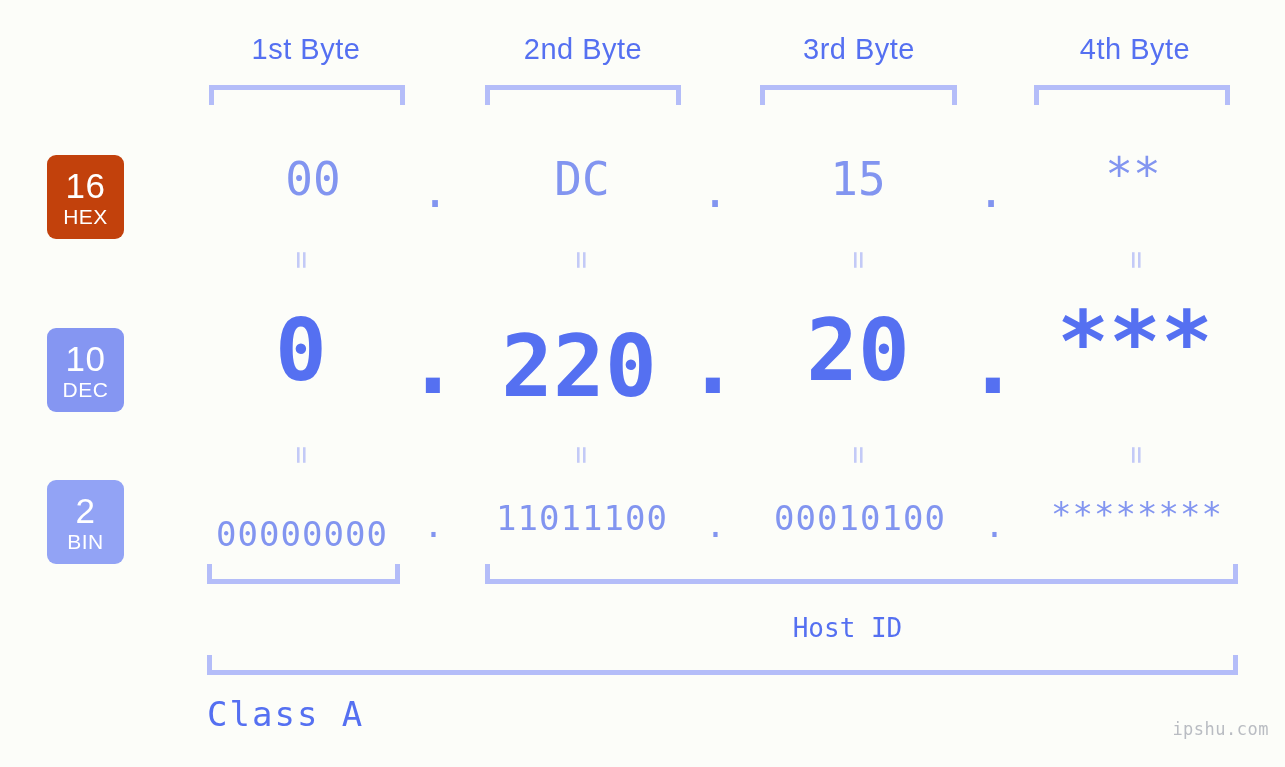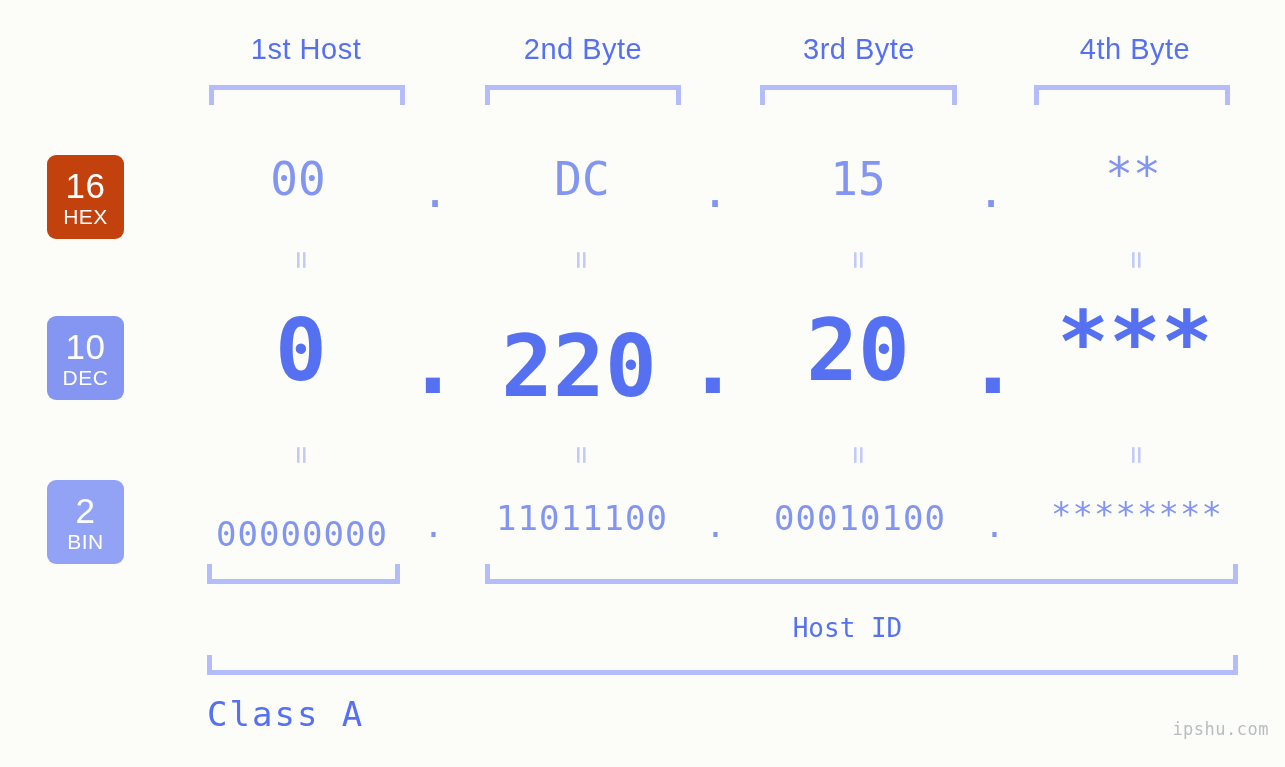--- a/index.html
+++ b/index.html
@@ -152,45 +152,45 @@
     font-size: 17px;
     color: #b9bcc2;
     letter-spacing: 0.5px;
   }
 </style>
 </head>
 <body>
 
 <div id="stage">
 
-  <div class="byte-label" style="left:176px;">1st Host</div>
+  <div class="byte-label" style="left:176px;">1st Byte</div>
   <div class="byte-label" style="left:453px;">2nd Byte</div>
   <div class="byte-label" style="left:729px;">3rd Byte</div>
   <div class="byte-label" style="left:1005px;">4th Byte</div>
 
   <div class="bracket down" style="left:209px;  top:85px; width:196px;"></div>
   <div class="bracket down" style="left:485px;  top:85px; width:196px;"></div>
   <div class="bracket down" style="left:760px;  top:85px; width:197px;"></div>
   <div class="bracket down" style="left:1034px; top:85px; width:196px;"></div>
 
   <div class="badge" style="top:155px; height:84px; background:#c2410c;">
     <span class="num">16</span>
     <span class="nm">HEX</span>
   </div>
-  <div class="badge" style="top:316px; height:84px; background:#8596f2;">
+  <div class="badge" style="top:328px; height:84px; background:#8596f2;">
     <span class="num">10</span>
     <span class="nm">DEC</span>
   </div>
   <div class="badge" style="top:480px; height:84px; background:#92a3f5;">
     <span class="num">2</span>
     <span class="nm">BIN</span>
   </div>
 
   <div class="row hex-row" style="top:152px; height:70px;">
-    <div class="cell" style="left:171px;  top:0;  width:254px;">00</div>
+    <div class="cell" style="left:186px;  top:0;  width:254px;">00</div>
     <div class="dot" style="left:405px;  top:12px; width:60px;">.</div>
     <div class="cell" style="left:455px;  top:0;  width:254px;">DC</div>
     <div class="dot" style="left:685px;  top:12px; width:60px;">.</div>
     <div class="cell" style="left:731px;  top:0;  width:254px;">15</div>
     <div class="dot" style="left:961px;  top:12px; width:60px;">.</div>
     <div class="cell" style="left:1006px; top:-5px; width:254px;">**</div>
   </div>
 
   <div class="eqmark" style="left:287px;  top:245px;">=</div>
   <div class="eqmark" style="left:567px;  top:245px;">=</div>

